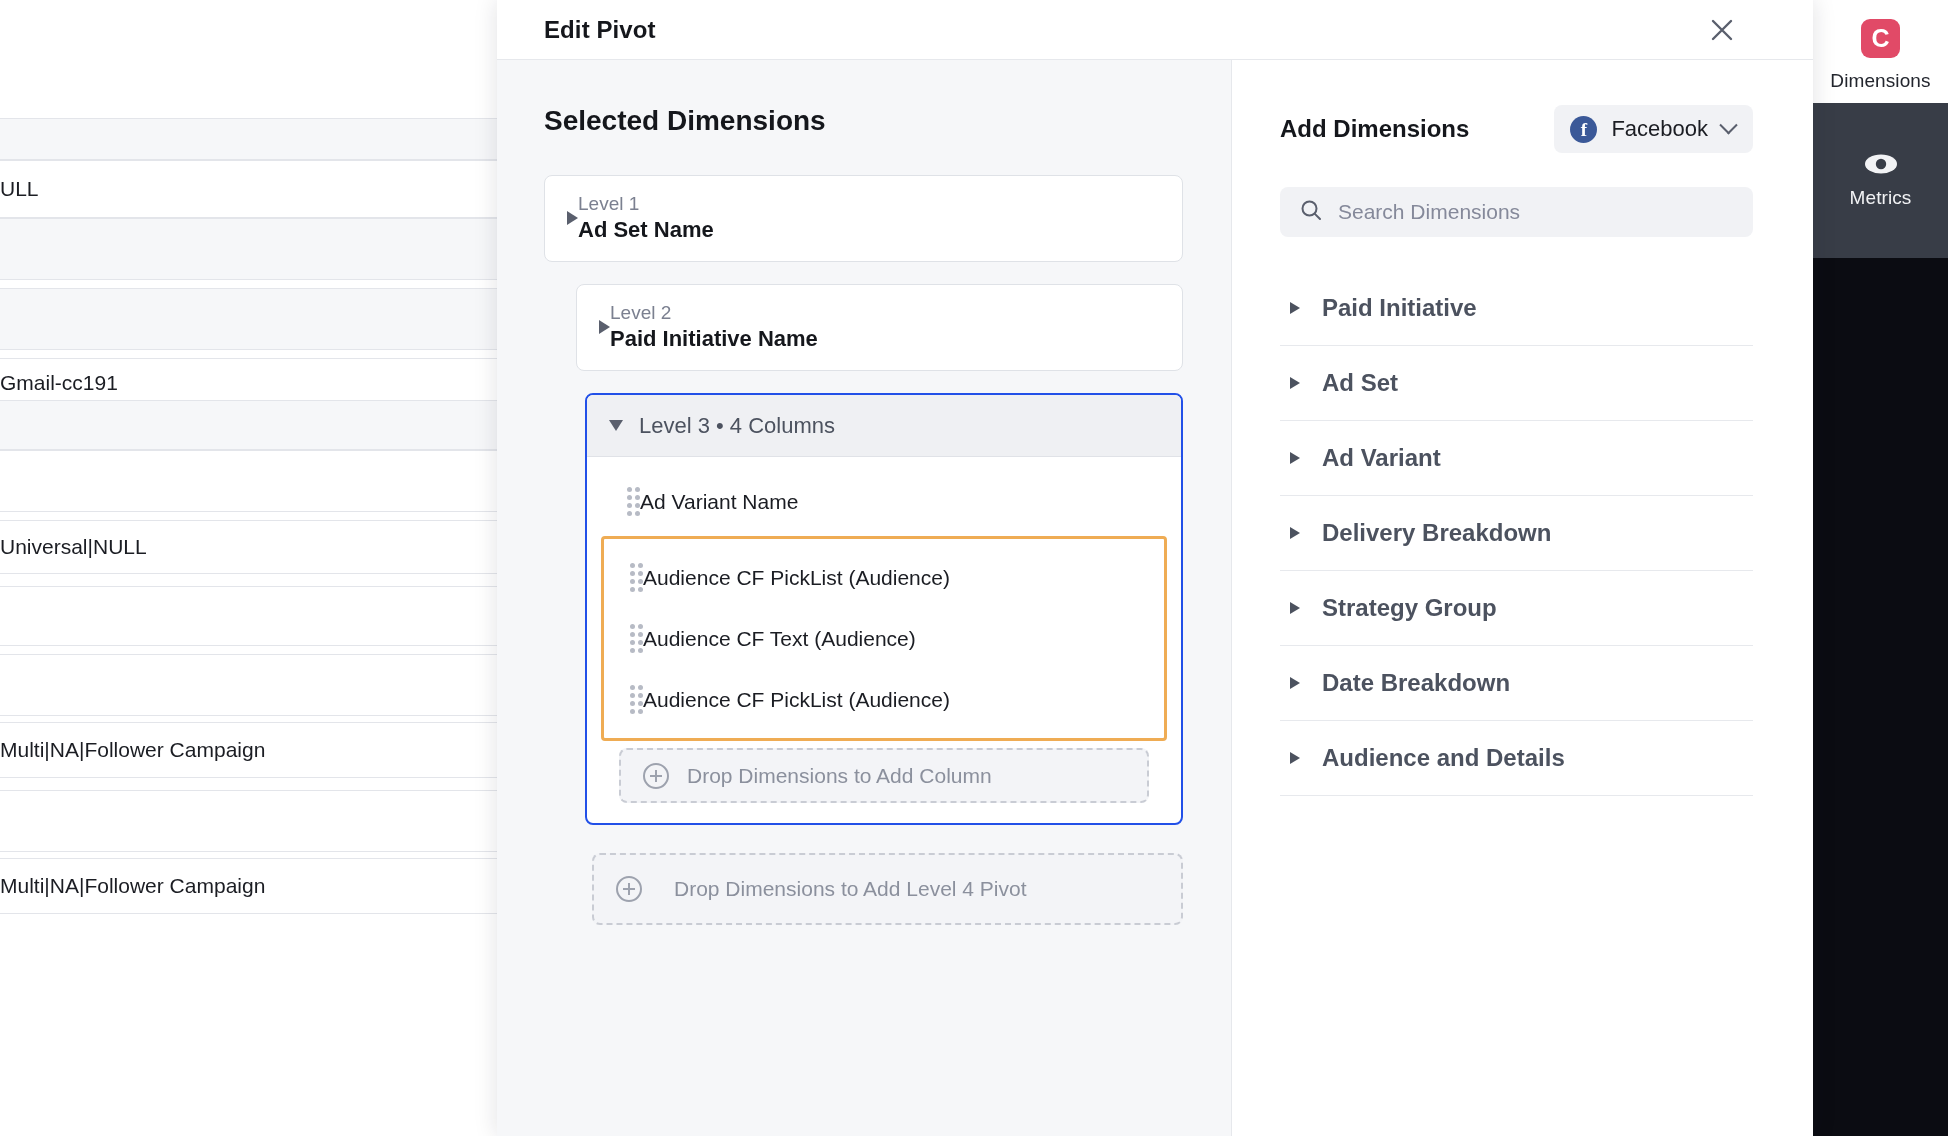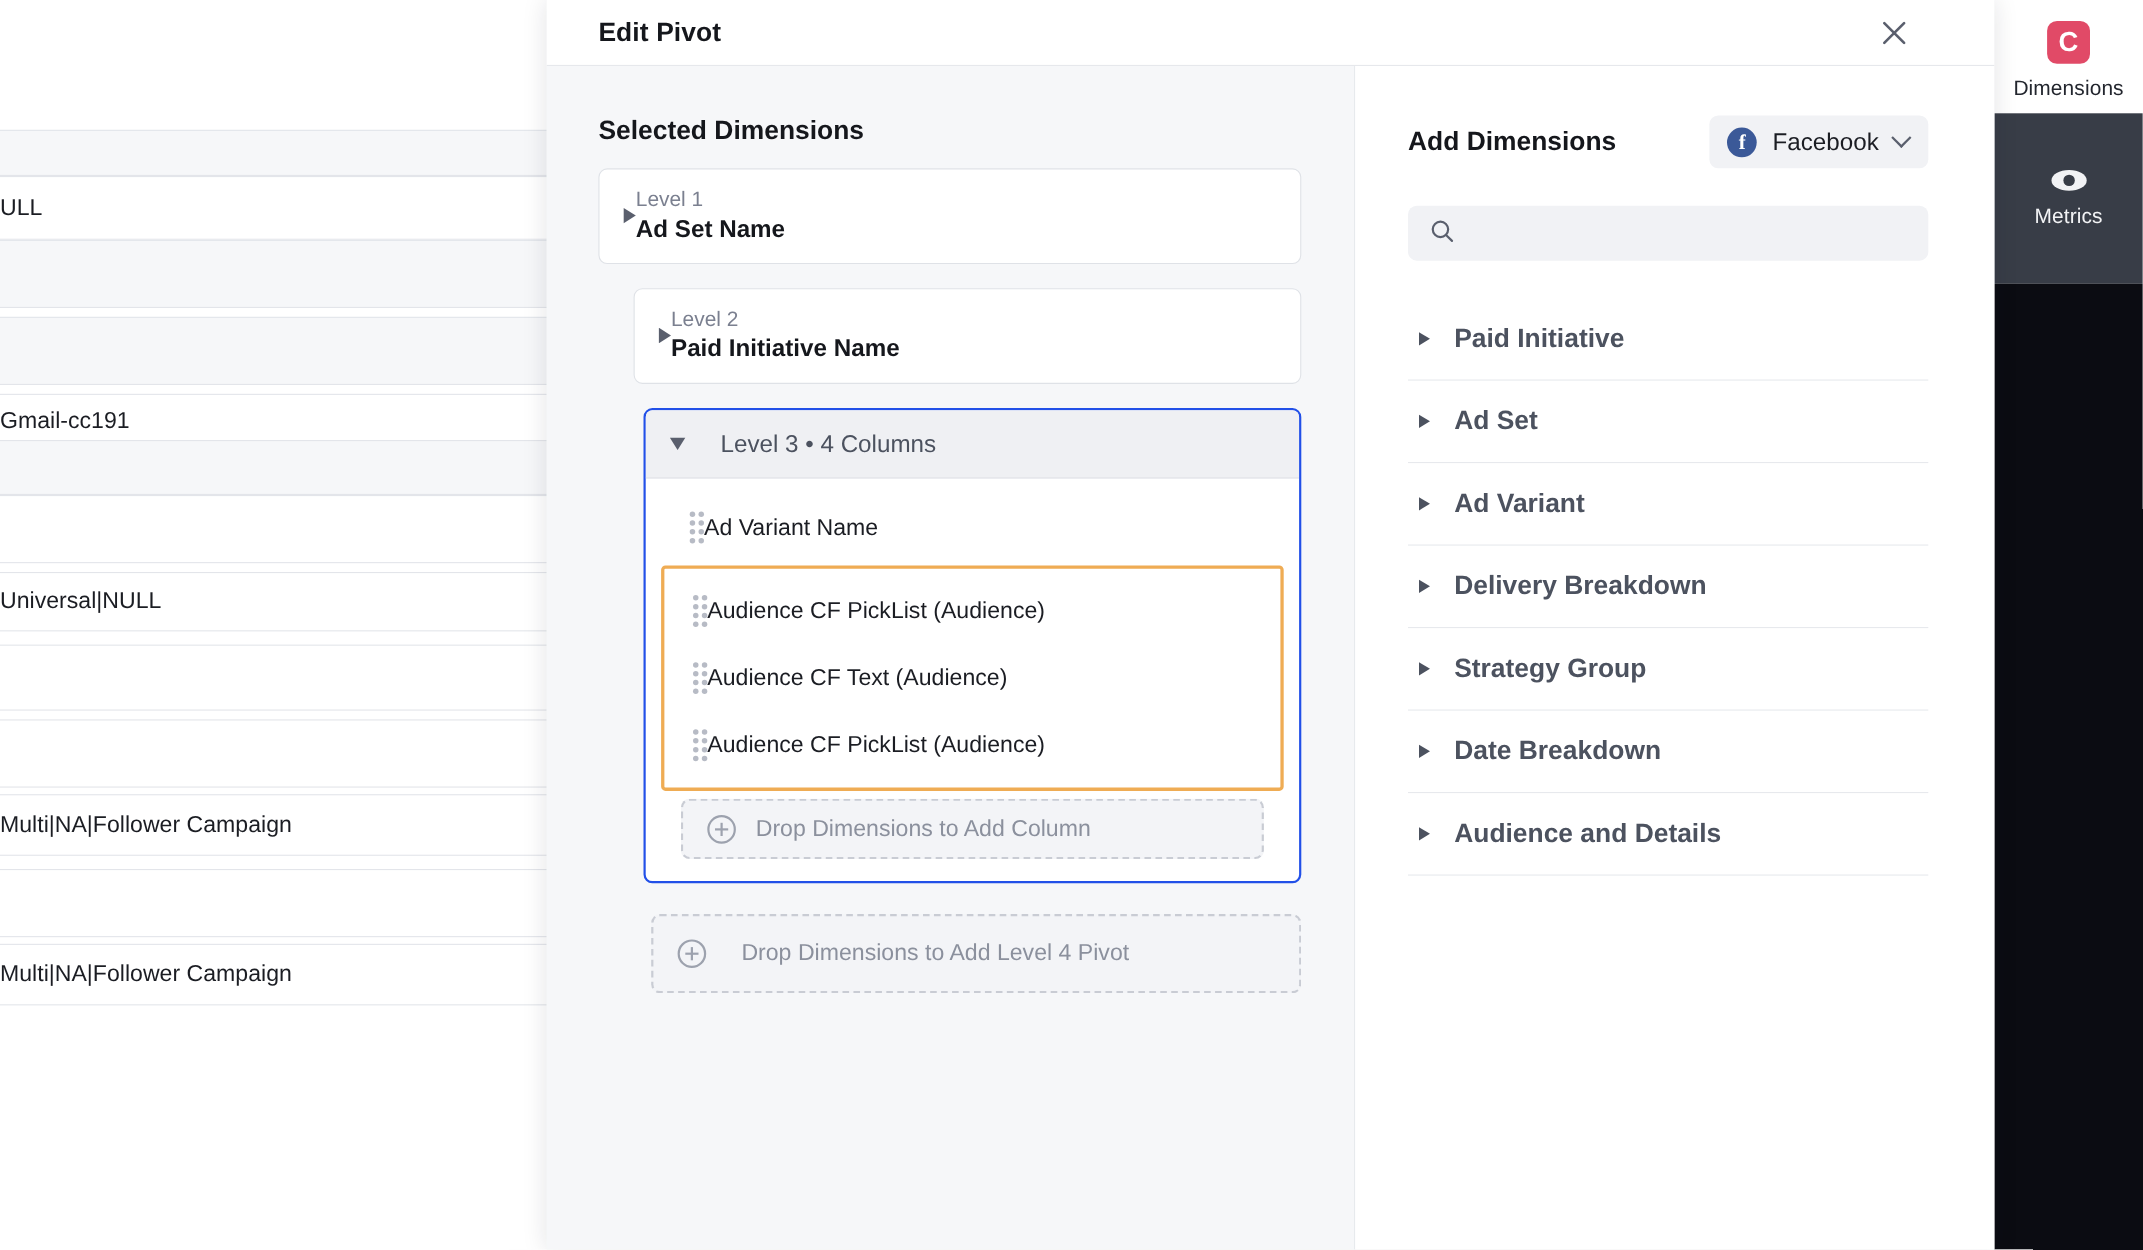--- a/index.html
+++ b/index.html
@@ -63,21 +63,21 @@
 
   .modal-body { display: flex; height: 1076px; }
 
   
   .left-col {
     width: 735px; height: 100%; background: #f6f7f9;
     border-right: 1px solid #e6e8ec;
     padding: 45px 48px 0 47px;
     overflow: hidden;
   }
-  .section-title { font-size: 24px; font-weight: 700; color: #15171c; margin-bottom: 20px; }
+  .section-title { font-size: 28px; font-weight: 700; color: #15171c; margin-bottom: 38px; }
 
   .level-card {
     background: #ffffff; border: 1px solid #dfe2e7; border-radius: 8px;
     padding: 18px 22px 20px 22px;
     display: flex; align-items: center; 
     margin-bottom: 22px;
   }
   .level-card.indent1 { margin-left: 32px; }
   .level-card .txt { display: flex; flex-direction: column; gap: 6px; }
   .level-lbl { font-size: 19px; color: #7b8090; line-height: 1; }
@@ -97,21 +97,21 @@
   }
 
   
   .level3-group {
     margin-left: 41px;
     border: 2px solid #2250e8; border-radius: 8px;
     background: #ffffff; overflow: hidden;
   }
   .level3-head {
     background: #eff0f3; border-bottom: 1px solid #e0e2e7;
-    height: 62px; display: flex; align-items: center; gap: 32px;
+    height: 62px; display: flex; align-items: center; gap: 16px;
     padding-left: 22px;
     font-size: 22px; color: #4c525f;
   }
   .level3-body { padding: 14px 22px 20px 22px; }
 
   .col-item {
     height: 61px; display: flex; align-items: center; 
     padding-left: 18px;
     font-size: 21px; color: #1b1d23;
   }
@@ -368,20 +368,21 @@
           </div>
         </div>
 
         <div class="search-box">
           <span>
             <svg width="22" height="22" viewBox="0 0 22 22">
               <circle cx="9.5" cy="9.5" r="7" fill="none" stroke="#5a5f6d" stroke-width="2"></circle>
               <path d="M14.6 14.6 L20 20" stroke="#5a5f6d" stroke-width="2" stroke-linecap="round"></path>
             </svg>
           </span>
+          <input class="search-input" type="text" placeholder="Search Dimensions" style="">
         </div>
 
         <div class="dim-list" id="dim-list">
             <div class="dim-item">
               <span class="caret-right"></span>
               <span>Paid Initiative</span>
             </div>
             <div class="dim-item">
               <span class="caret-right"></span>
               <span>Ad Set</span>

